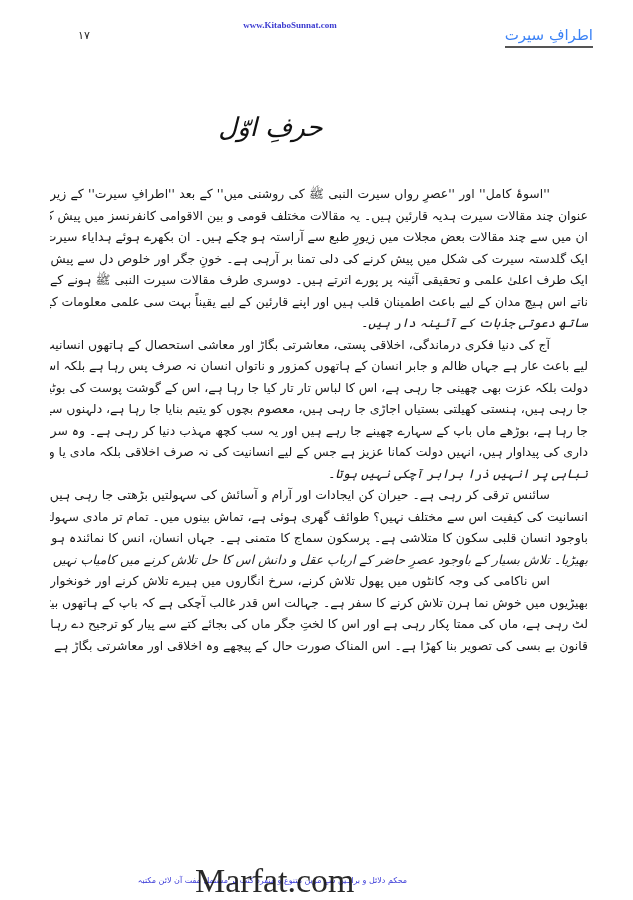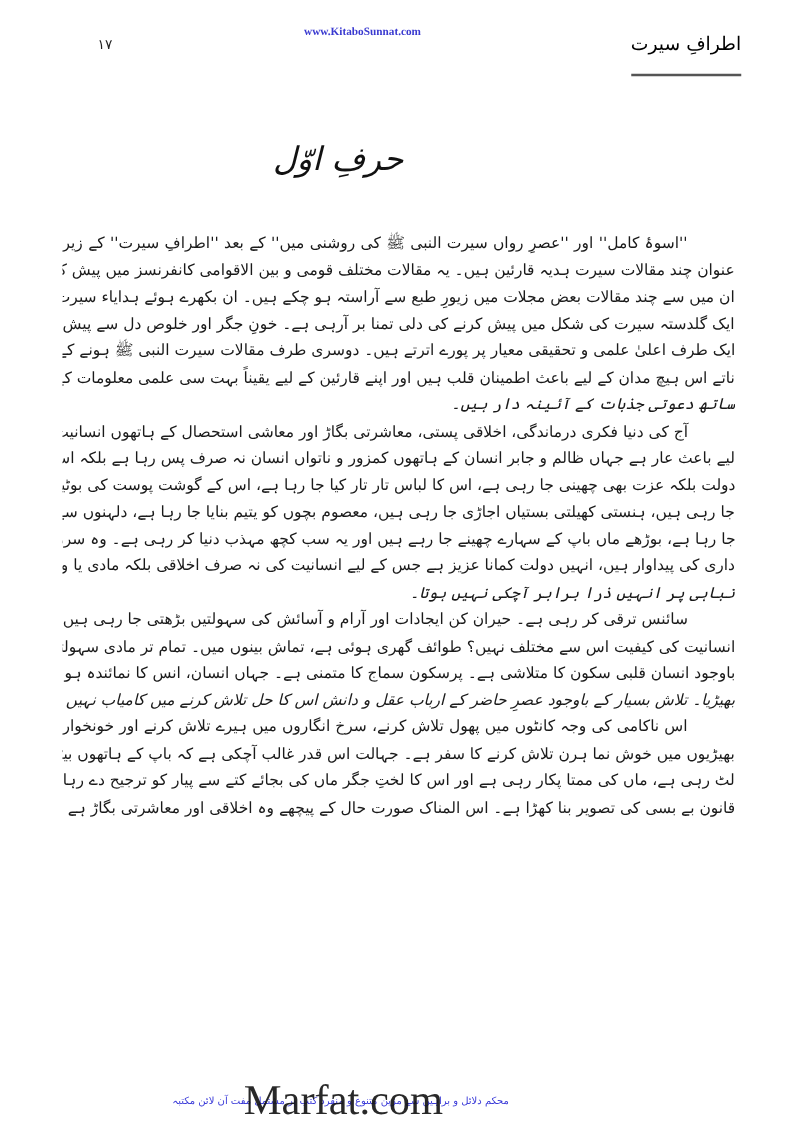--- a/index.html
+++ b/index.html
@@ -33,23 +33,23 @@
       font-size: 11px;
       direction: rtl;
       color: #222;
     }
     .running-head {
       position: absolute;
       top: 26px;
       right: 40px;
       font-size: 15px;
       direction: rtl;
-      padding-bottom: 15px;
+      padding-bottom: 2px;
       border-bottom: 2px solid #555;
-      color: #000000;
+      color: #3b82f6;
     }
     .chapter-title {
       position: absolute;
       top: 112px;
       left: 0;
       width: 541px;
       text-align: center;
       font-family: "DejaVu Serif", serif;
       font-size: 26px;
       font-style: italic;
@@ -123,21 +123,21 @@
   <div class="running-head">اطرافِ سیرت</div>
 
   <h1 class="chapter-title" style="margin:0;font-weight:normal;">حرفِ اوّل</h1>
 
   <div class="body-text">
     <div class="para">
       <span class="line indent">''اسوۂ کامل'' اور ''عصرِ رواں سیرت النبی ﷺ کی روشنی میں'' کے بعد ''اطرافِ سیرت'' کے زیر</span>
       <span class="line">عنوان چند مقالات سیرت ہدیہ قارئین ہیں۔ یہ مقالات مختلف قومی و بین الاقوامی کانفرنسز میں پیش کیے گئے۔</span>
       <span class="line">ان میں سے چند مقالات بعض مجلات میں زیورِ طبع سے آراستہ ہو چکے ہیں۔ ان بکھرے ہوئے ہدایاء سیرت کو</span>
       <span class="line">ایک گلدستہ سیرت کی شکل میں پیش کرنے کی دلی تمنا بر آرہی ہے۔ خونِ جگر اور خلوص دل سے پیش کردہ مقالات</span>
-      <span class="line">ایک طرف اعلیٰ علمی و تحقیقی معیار پر پورے اترتے ہیں۔ دوسری طرف مقالات سیرت النبی ﷺ ہونے کے</span>
+      <span class="line">ایک طرف اعلیٰ علمی و تحقیقی آئینہ پر پورے اترتے ہیں۔ دوسری طرف مقالات سیرت النبی ﷺ ہونے کے</span>
       <span class="line">ناتے اس ہیچ مدان کے لیے باعث اطمینان قلب ہیں اور اپنے قارئین کے لیے یقیناً بہت سی علمی معلومات کے</span>
       <span class="line last">ساتھ دعوتی جذبات کے آئینہ دار ہیں۔</span>
     </div>
     <div class="para">
       <span class="line indent">آج کی دنیا فکری درماندگی، اخلاقی پستی، معاشرتی بگاڑ اور معاشی استحصال کے ہاتھوں انسانیت کے</span>
       <span class="line">لیے باعث عار ہے جہاں ظالم و جابر انسان کے ہاتھوں کمزور و ناتواں انسان نہ صرف پس رہا ہے بلکہ اس سے</span>
       <span class="line">دولت بلکہ عزت بھی چھینی جا رہی ہے، اس کا لباس تار تار کیا جا رہا ہے، اس کے گوشت پوست کی بوٹیاں اڑائی</span>
       <span class="line">جا رہی ہیں، ہنستی کھیلتی بستیاں اجاڑی جا رہی ہیں، معصوم بچوں کو یتیم بنایا جا رہا ہے، دلہنوں سے ان کا سہاگ لوٹا</span>
       <span class="line">جا رہا ہے، بوڑھے ماں باپ کے سہارے چھینے جا رہے ہیں اور یہ سب کچھ مہذب دنیا کر رہی ہے۔ وہ سرمایہ</span>
       <span class="line">داری کی پیداوار ہیں، انہیں دولت کمانا عزیز ہے جس کے لیے انسانیت کی نہ صرف اخلاقی بلکہ مادی یا وجودی</span>

